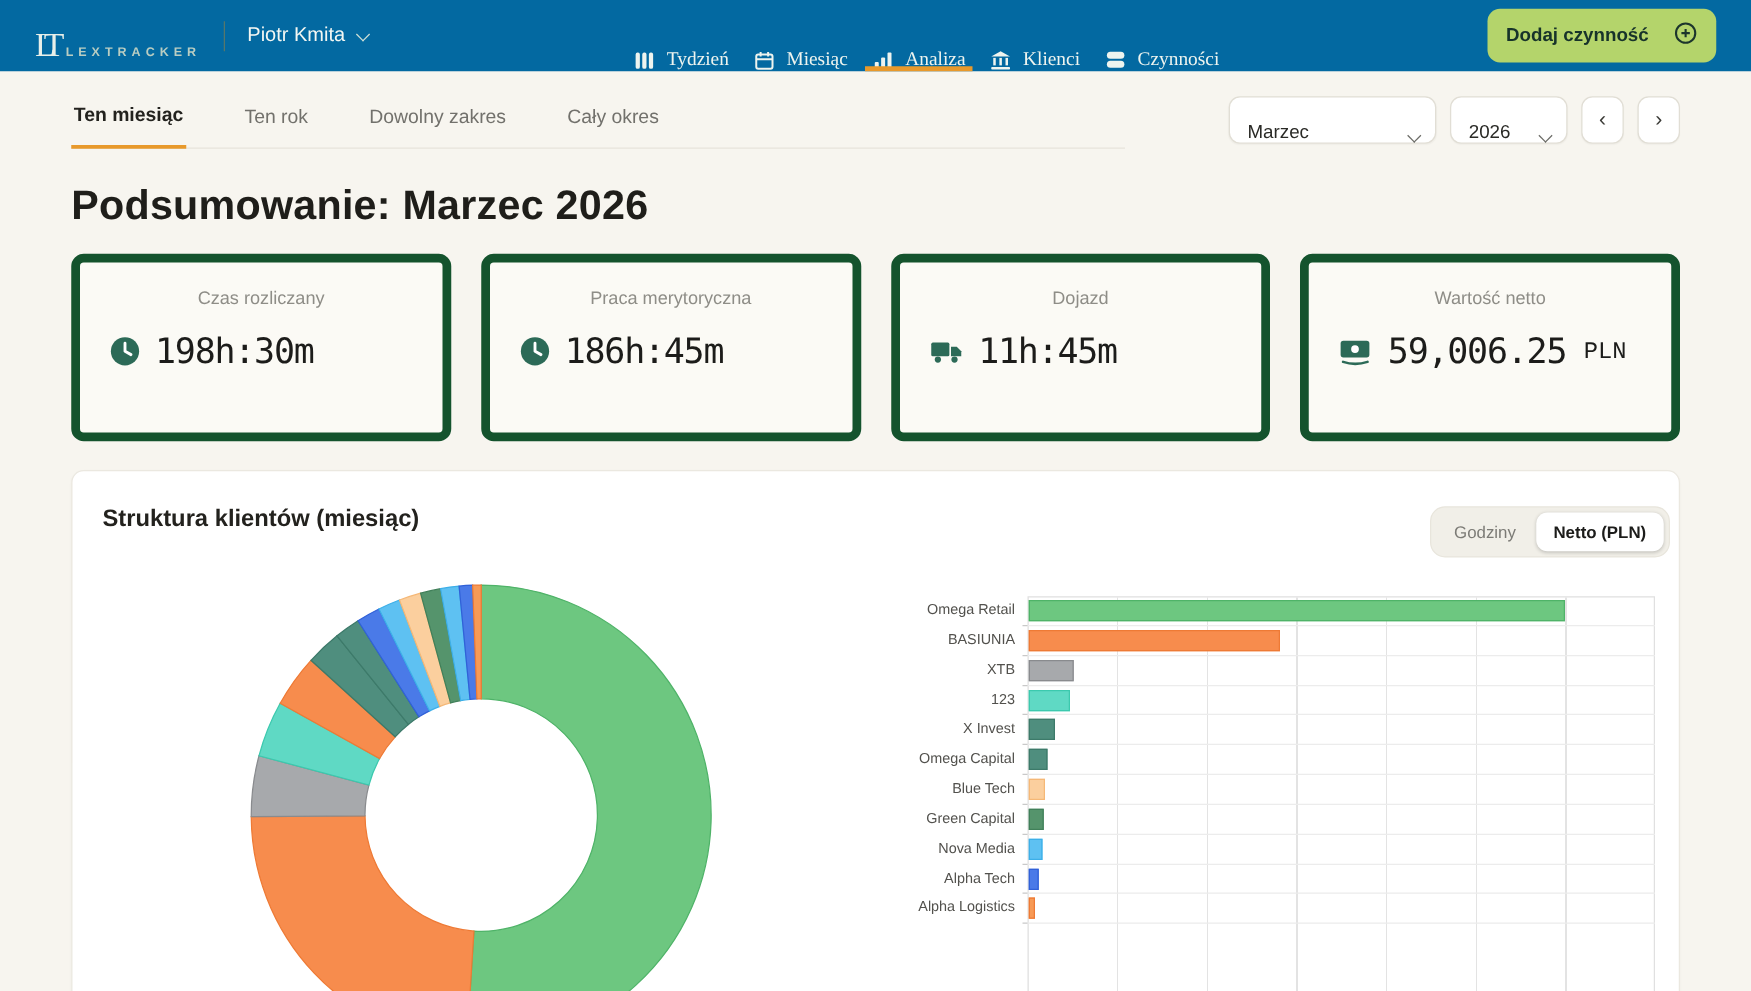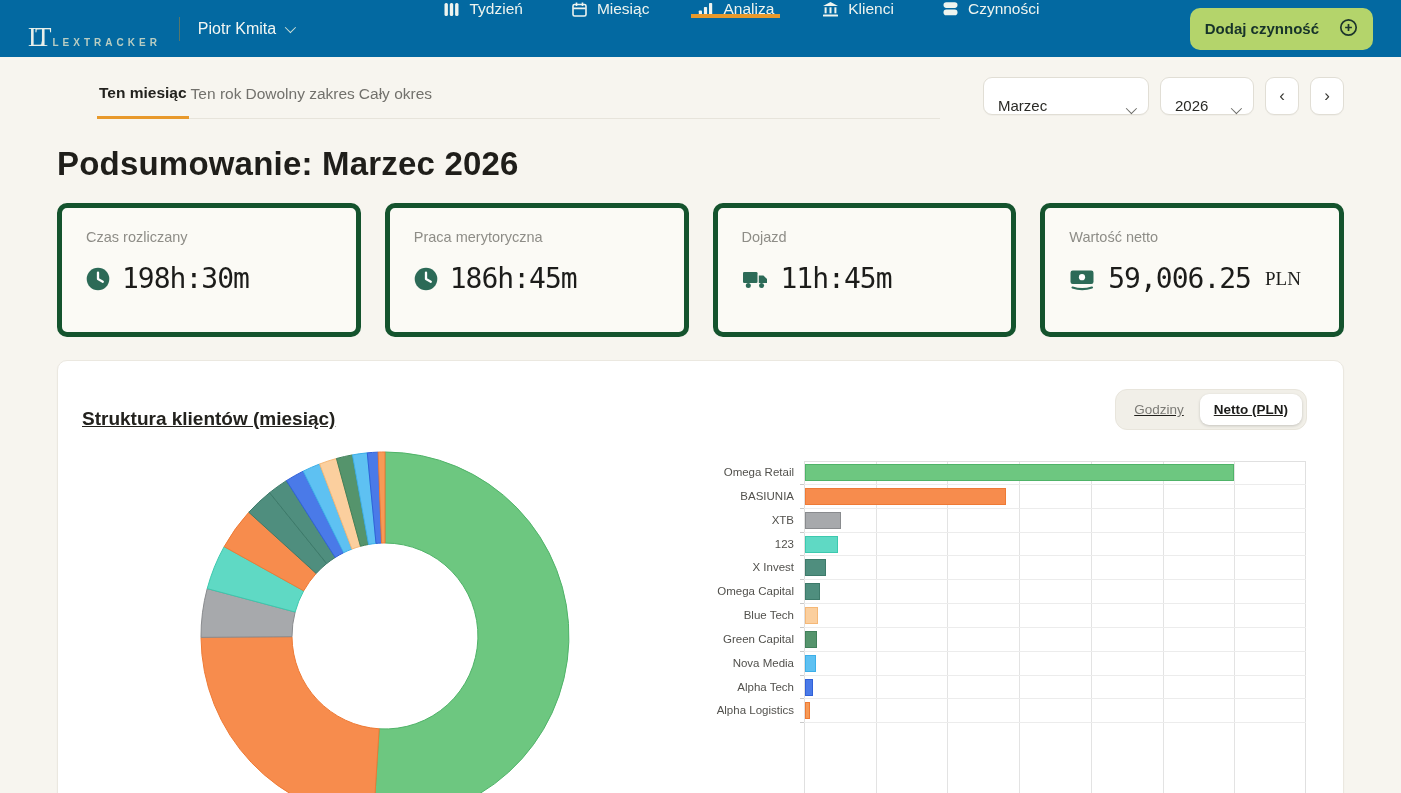--- a/index.html
+++ b/index.html
@@ -7,63 +7,63 @@
   body { background:#f7f5ef; font-family:"Liberation Sans", sans-serif; color:#201f1b; }
 
   
   .nav { height:57px; background:#0369a1; display:flex; align-items:stretch; padding:0 28px; }
   .nav-left { display:flex; align-items:center; }
   .logo { display:flex; align-items:baseline; cursor:pointer; }
   .logo-mark { font-family:"Liberation Serif", serif; font-size:27px; color:#e8efe9; letter-spacing:-7px; padding-right:8px; }
   .logo-text { font-size:10px; letter-spacing:4px; color:#b9cdc2; font-weight:700;margin-top:32px; }
   .nav-sep { width:1px; height:24px; background:#56776b; margin:0 18px; align-self:center; }
   .user-menu { display:flex; align-items:center; gap:9px; background:none; border:none; color:#f3f7f3; font-family:inherit; font-size:16px; font-weight:500; cursor:pointer; }
-  .nav-items { display:flex; align-items:flex-start; gap:48px; margin:0 auto; }
+  .nav-items { display:flex; align-items:flex-end; gap:20px; margin:0 auto;font-family:Liberation Serif, serif; }
   .nav-item { position:relative; display:flex; align-items:center; gap:9px; color:#eef4ef; font-size:15.5px; font-weight:500; cursor:pointer; background:none; border:none; font-family:inherit; }
   .nav-item.active::after { content:""; position:absolute; left:-6px; right:-6px; bottom:0; height:4px; background:#e8992b; }
   .nav-item .ic { display:flex; }
   .add-btn { align-self:center; display:flex; align-items:center; gap:20px; background:#b4d46b; color:#17332a; border:none; border-radius:10px; padding:10px 15px; font-family:inherit; font-size:15px; font-weight:700; cursor:pointer; }
 
   
   .content { margin:0 57px; }
   .filter-row { display:flex; justify-content:space-between; align-items:flex-start; margin-top:27px; }
-  .tabs { display:flex; border-bottom:1px solid #e7e4db; width:843px;margin-left:40px; }
+  .tabs { display:flex; gap:45px; border-bottom:1px solid #e7e4db; width:843px; }
   .tab { background:none; border:none; font-family:inherit; font-size:15.5px; color:#72716c; font-weight:500; padding:0 2px 14px 2px; cursor:pointer; }
   .tab.active { color:#23221e; font-weight:700; border-bottom:3px solid #e8992b; margin-bottom:-1px; }
   .range-controls { display:flex; gap:11px; margin-top:-7px; }
   .select { display:flex; align-items:flex-end; justify-content:space-between; background:#fff; border:1px solid #e1ded5; border-radius:9px; height:38px; padding:0 14px; font-family:inherit; font-size:15px; color:#2a2a26; cursor:pointer; box-shadow:0 1px 1px rgba(0,0,0,.03); }
   .select.month { width:166px; }
   .select.year { width:94px; }
   .arrow-btn { width:34px; height:38px; background:#fff; border:1px solid #e1ded5; border-radius:9px; font-size:17px; color:#3a3a36; cursor:pointer; box-shadow:0 1px 1px rgba(0,0,0,.03); font-family:inherit; }
   .chev { width:8px; height:8px; border-right:1.8px solid #6b6b66; border-bottom:1.8px solid #6b6b66; transform:rotate(45deg) translateY(-2px); }
   .chev.light { border-color:#cfe0d6; }
 
   
   h1.page-title { font-size:33px; font-weight:600; letter-spacing:.2px; margin-top:26px; color:#1f1e1a; }
 
   
   .stats { display:grid; grid-template-columns:repeat(4,1fr); gap:24px; margin-top:20px; }
-  .card { background:#fbfaf5; border:5px solid #14532d; border-radius:10px; padding:21px 24px 24px 24px; height:134px; }
+  .card { background:#fbfaf5; border:7px solid #14532d; border-radius:10px; padding:21px 24px 24px 24px; height:150px;text-align:center; }
   .card-label { font-size:14.5px; color:#8e8d87; }
   .card-value-row { display:flex; align-items:center; gap:12px; margin-top:17px; }
   .card-value { font-family:"DejaVu Sans Mono", monospace; font-size:28px; color:#1c1c1a; letter-spacing:-1px; white-space:nowrap; }
-  .card-suffix { font-family:Liberation Serif, serif; font-size:19px; color:#1c1c1a; margin-left:2px; }
+  .card-suffix { font-family:Liberation Mono, monospace; font-size:19px; color:#1c1c1a; margin-left:2px; }
 
   
   .panel { position:relative; margin-top:23px; background:#fff; border:1px solid #ebe8e0; border-radius:10px; height:560px; box-shadow:0 1px 2px rgba(0,0,0,.04); }
-  .panel-head { display:flex; justify-content:space-between; align-items:flex-end; padding:28px 36px 0 24px;text-decoration:underline; }
+  .panel-head { display:flex; justify-content:space-between; align-items:flex-start; padding:28px 7px 0 24px; }
   .panel-title { font-size:19px; font-weight:600; color:#23221e; }
   .toggle { display:flex; gap:2px; background:#f1efe8; border:1px solid #e8e5dc; border-radius:12px; padding:4px; }
   .seg { background:none; border:none; border-radius:9px; font-family:inherit; font-size:13.5px; padding:8px 14px; color:#7c7b76; font-weight:500; cursor:pointer; white-space:nowrap; }
   .seg.active { background:#fff; color:#1c1c1a; font-weight:700; box-shadow:0 1px 3px rgba(0,0,0,.18); }
 
   #donut { position:absolute; left:141px; top:89px; }
   #donut path { cursor:pointer; }
 
-  .barchart { position:absolute; left:626px; top:100px; width:622px; }
+  .barchart { position:absolute; left:644px; top:100px; width:622px; }
   .grid-frame { position:absolute; left:120px; top:0; width:502px; height:334px; border:1px solid #e0e0e0;
     background:repeating-linear-gradient(to right, transparent 0, transparent 70.71px, #e3e3e3 70.71px, #e3e3e3 71.71px); }
   .bar-row { position:relative; display:flex; height:23.857px; }
   .bar-label { width:110px; text-align:right; font-size:11.5px; color:#52514d; line-height:23.857px; padding-right:0; }
   .bar-track { position:relative; width:502px; margin-left:10px; border-bottom:1px solid #ececec; }
   .bar-track::before { content:""; position:absolute; left:-4px; bottom:-1px; width:4px; height:1px; background:#c9c9c9; }
   .bar { position:absolute; left:1px; top:3px; height:17px; min-width:3px; border:1.5px solid; cursor:pointer; }
 </style>
 </head>
 <body>

